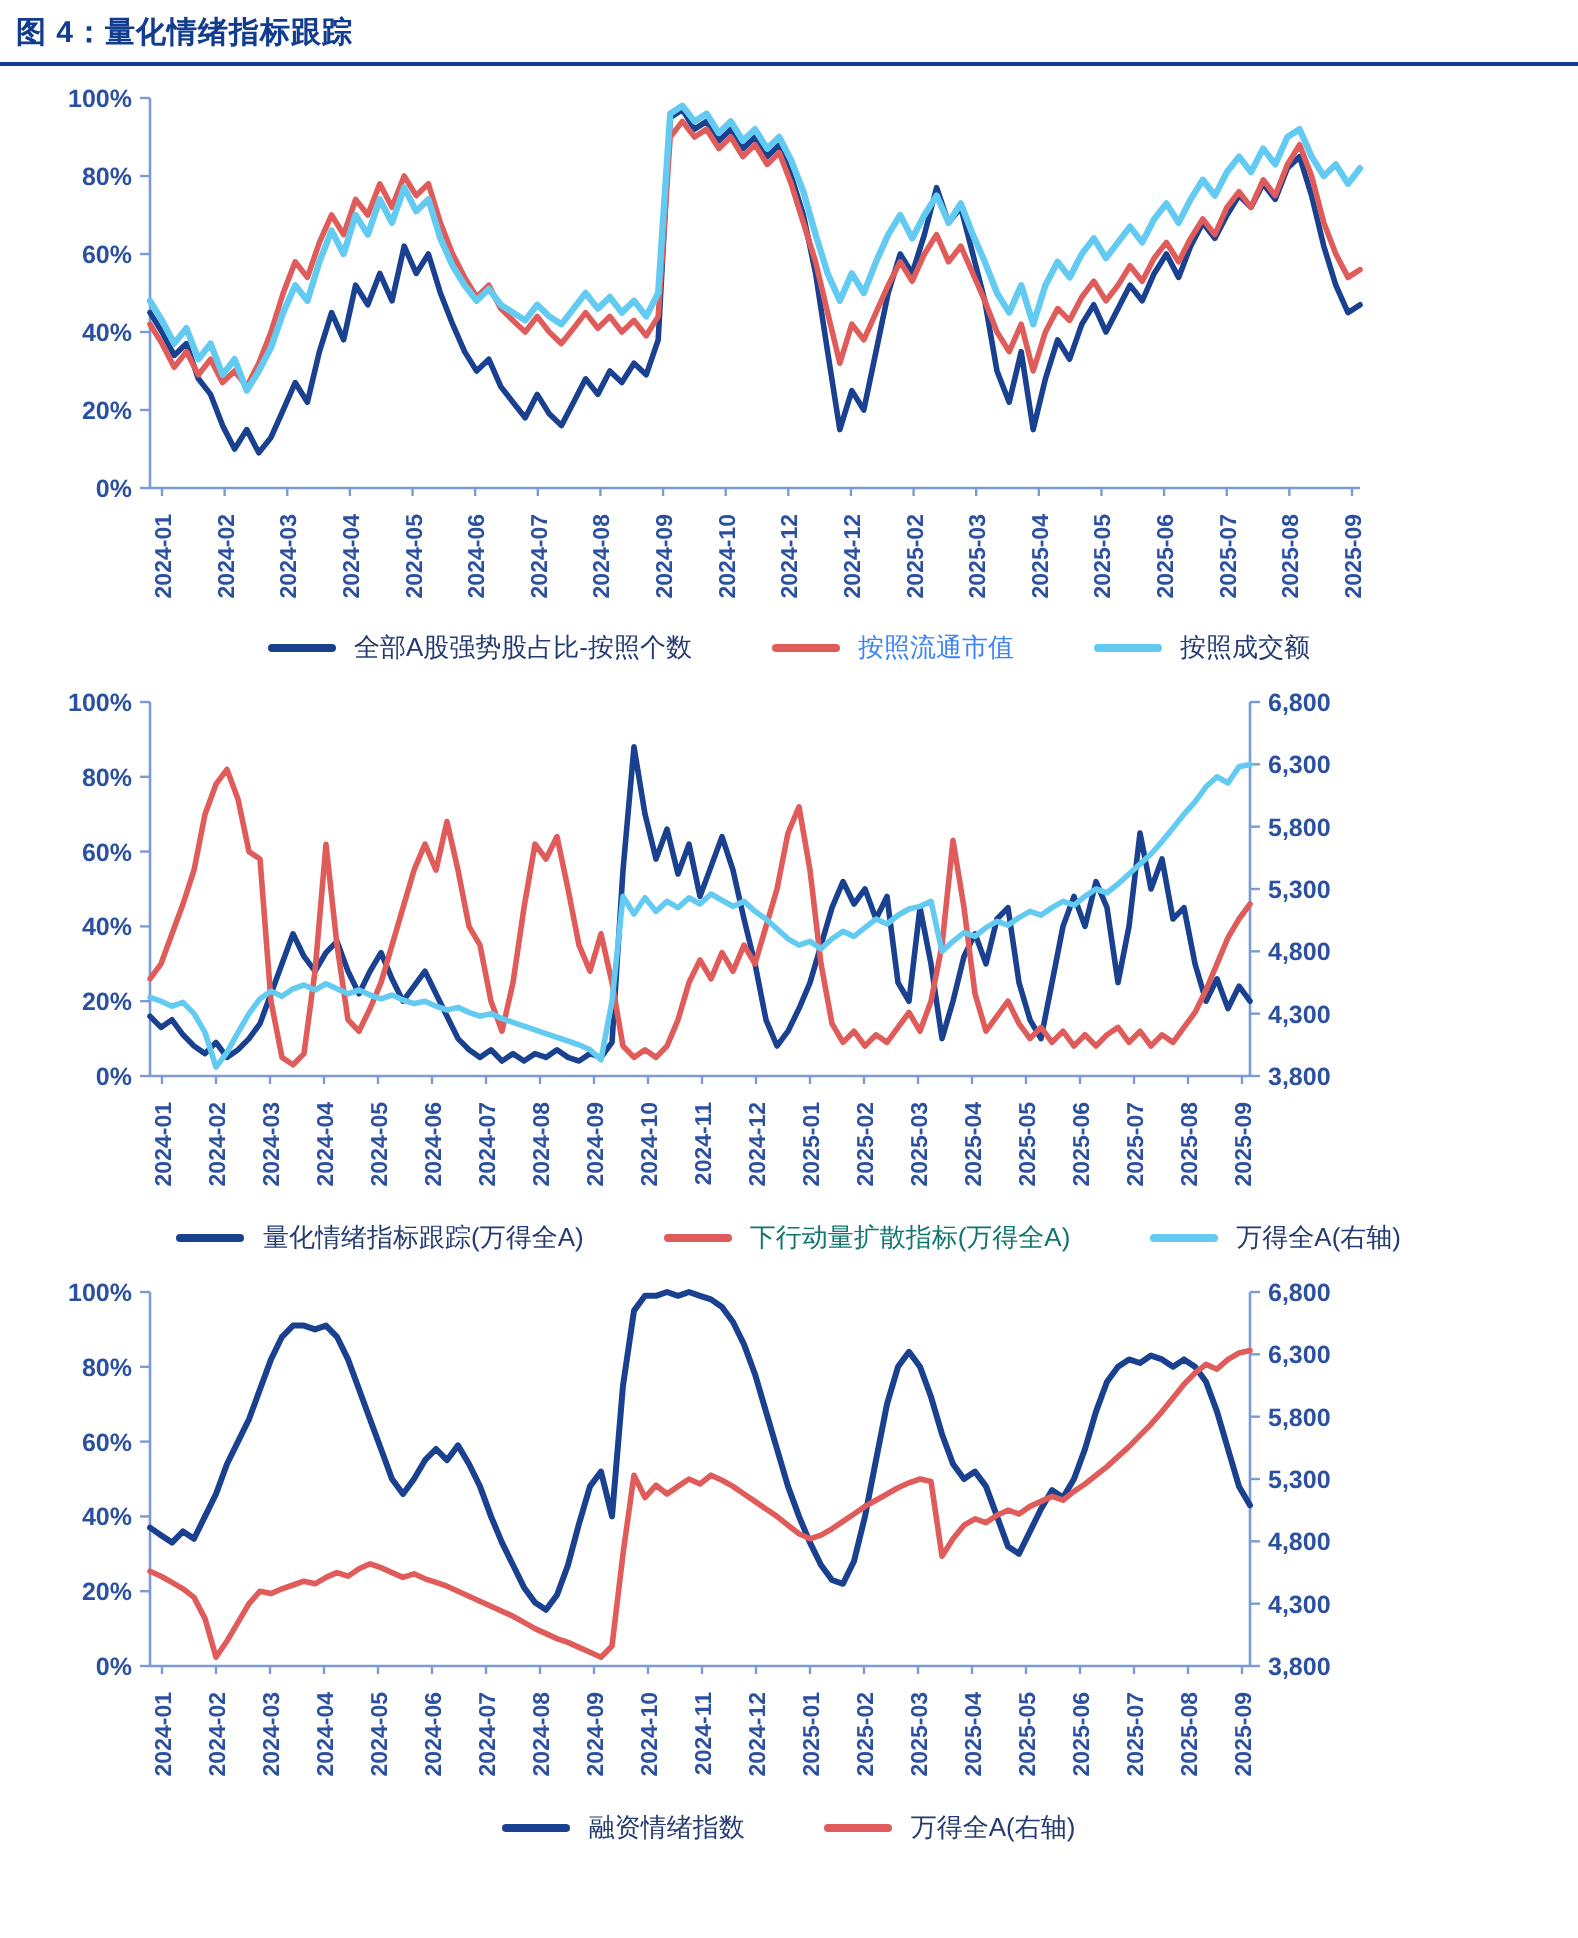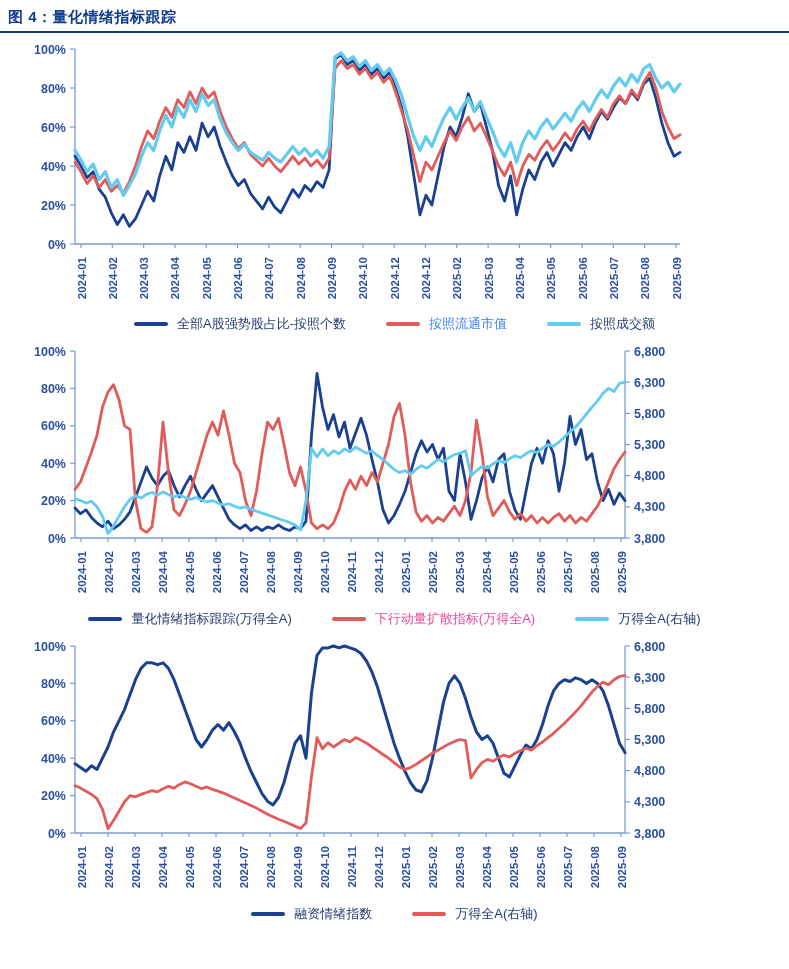--- a/index.html
+++ b/index.html
@@ -184,21 +184,21 @@
           <polyline points="75.0,159.7 80.5,161.6 86.0,164.1 91.5,162.2 97.0,167.8 102.5,177.2 108.0,194.6 113.5,187.2 119.0,177.2 124.5,167.8 130.0,160.4 135.5,156.6 141.0,159.1 146.5,155.4 152.0,153.5 157.5,156.0 163.0,152.9 168.5,155.4 174.0,157.9 179.5,156.0 185.0,158.5 190.5,160.4 196.0,158.5 201.5,161.0 207.0,162.8 212.5,161.6 218.0,164.1 223.5,166.0 229.0,164.7 234.5,167.2 240.0,169.1 245.5,167.8 251.0,170.3 256.5,172.2 262.0,174.1 267.5,175.9 273.0,177.8 278.5,179.7 284.0,181.5 289.5,183.4 295.0,185.9 300.5,190.9 306.0,161.6 311.5,109.2 317.0,118.0 322.5,109.9 328.0,116.7 333.5,111.7 339.0,114.8 344.5,109.9 350.0,113.0 355.5,108.0 361.0,111.1 366.5,114.2 372.0,111.7 377.5,116.7 383.0,120.5 388.5,125.4 394.0,130.4 399.5,133.6 405.0,131.7 410.5,135.4 416.0,130.4 421.5,126.7 427.0,129.2 432.5,124.8 438.0,120.5 443.5,123.0 449.0,118.6 454.5,115.5 460.0,114.2 465.5,111.7 471.0,136.7 476.5,131.7 482.0,127.3 487.5,129.2 493.0,124.8 498.5,121.7 504.0,123.6 509.5,119.8 515.0,116.7 520.5,118.6 526.0,114.8 531.5,111.7 537.0,113.6 542.5,109.2 548.0,105.5 553.5,107.4 559.0,103.0 564.5,98.0 570.0,93.0 575.5,88.0 581.0,81.8 586.5,75.0 592.0,68.1 597.5,61.9 603.0,54.4 608.5,49.4 614.0,52.5 619.5,44.4 625.0,43.2" fill="none" stroke="#63CBF1" stroke-width="2.8" stroke-linejoin="round" stroke-linecap="round"></polyline>
         </g>
       </svg>
     <div class="legend" id="legend2">
         <span class="legend-item">
           <span class="legend-swatch" style="background: rgb(26, 64, 144);"></span>
           <span style="color: rgb(35, 58, 114);">量化情绪指标跟踪(万得全A)</span>
         </span>
         <span class="legend-item">
           <span class="legend-swatch" style="background: rgb(224, 92, 90);"></span>
-          <span style="color: #ec4899;">下行动量扩散指标(万得全A)</span>
+          <span style="color: #0f766e;">下行动量扩散指标(万得全A)</span>
         </span>
         <span class="legend-item">
           <span class="legend-swatch" style="background: rgb(99, 203, 241);"></span>
           <span style="color: rgb(35, 58, 114);">万得全A(右轴)</span>
         </span>
       </div>
   </section>
 
   <section class="chart-block">
     <svg id="chart3" width="700" height="267" viewBox="0 0 700 267">

